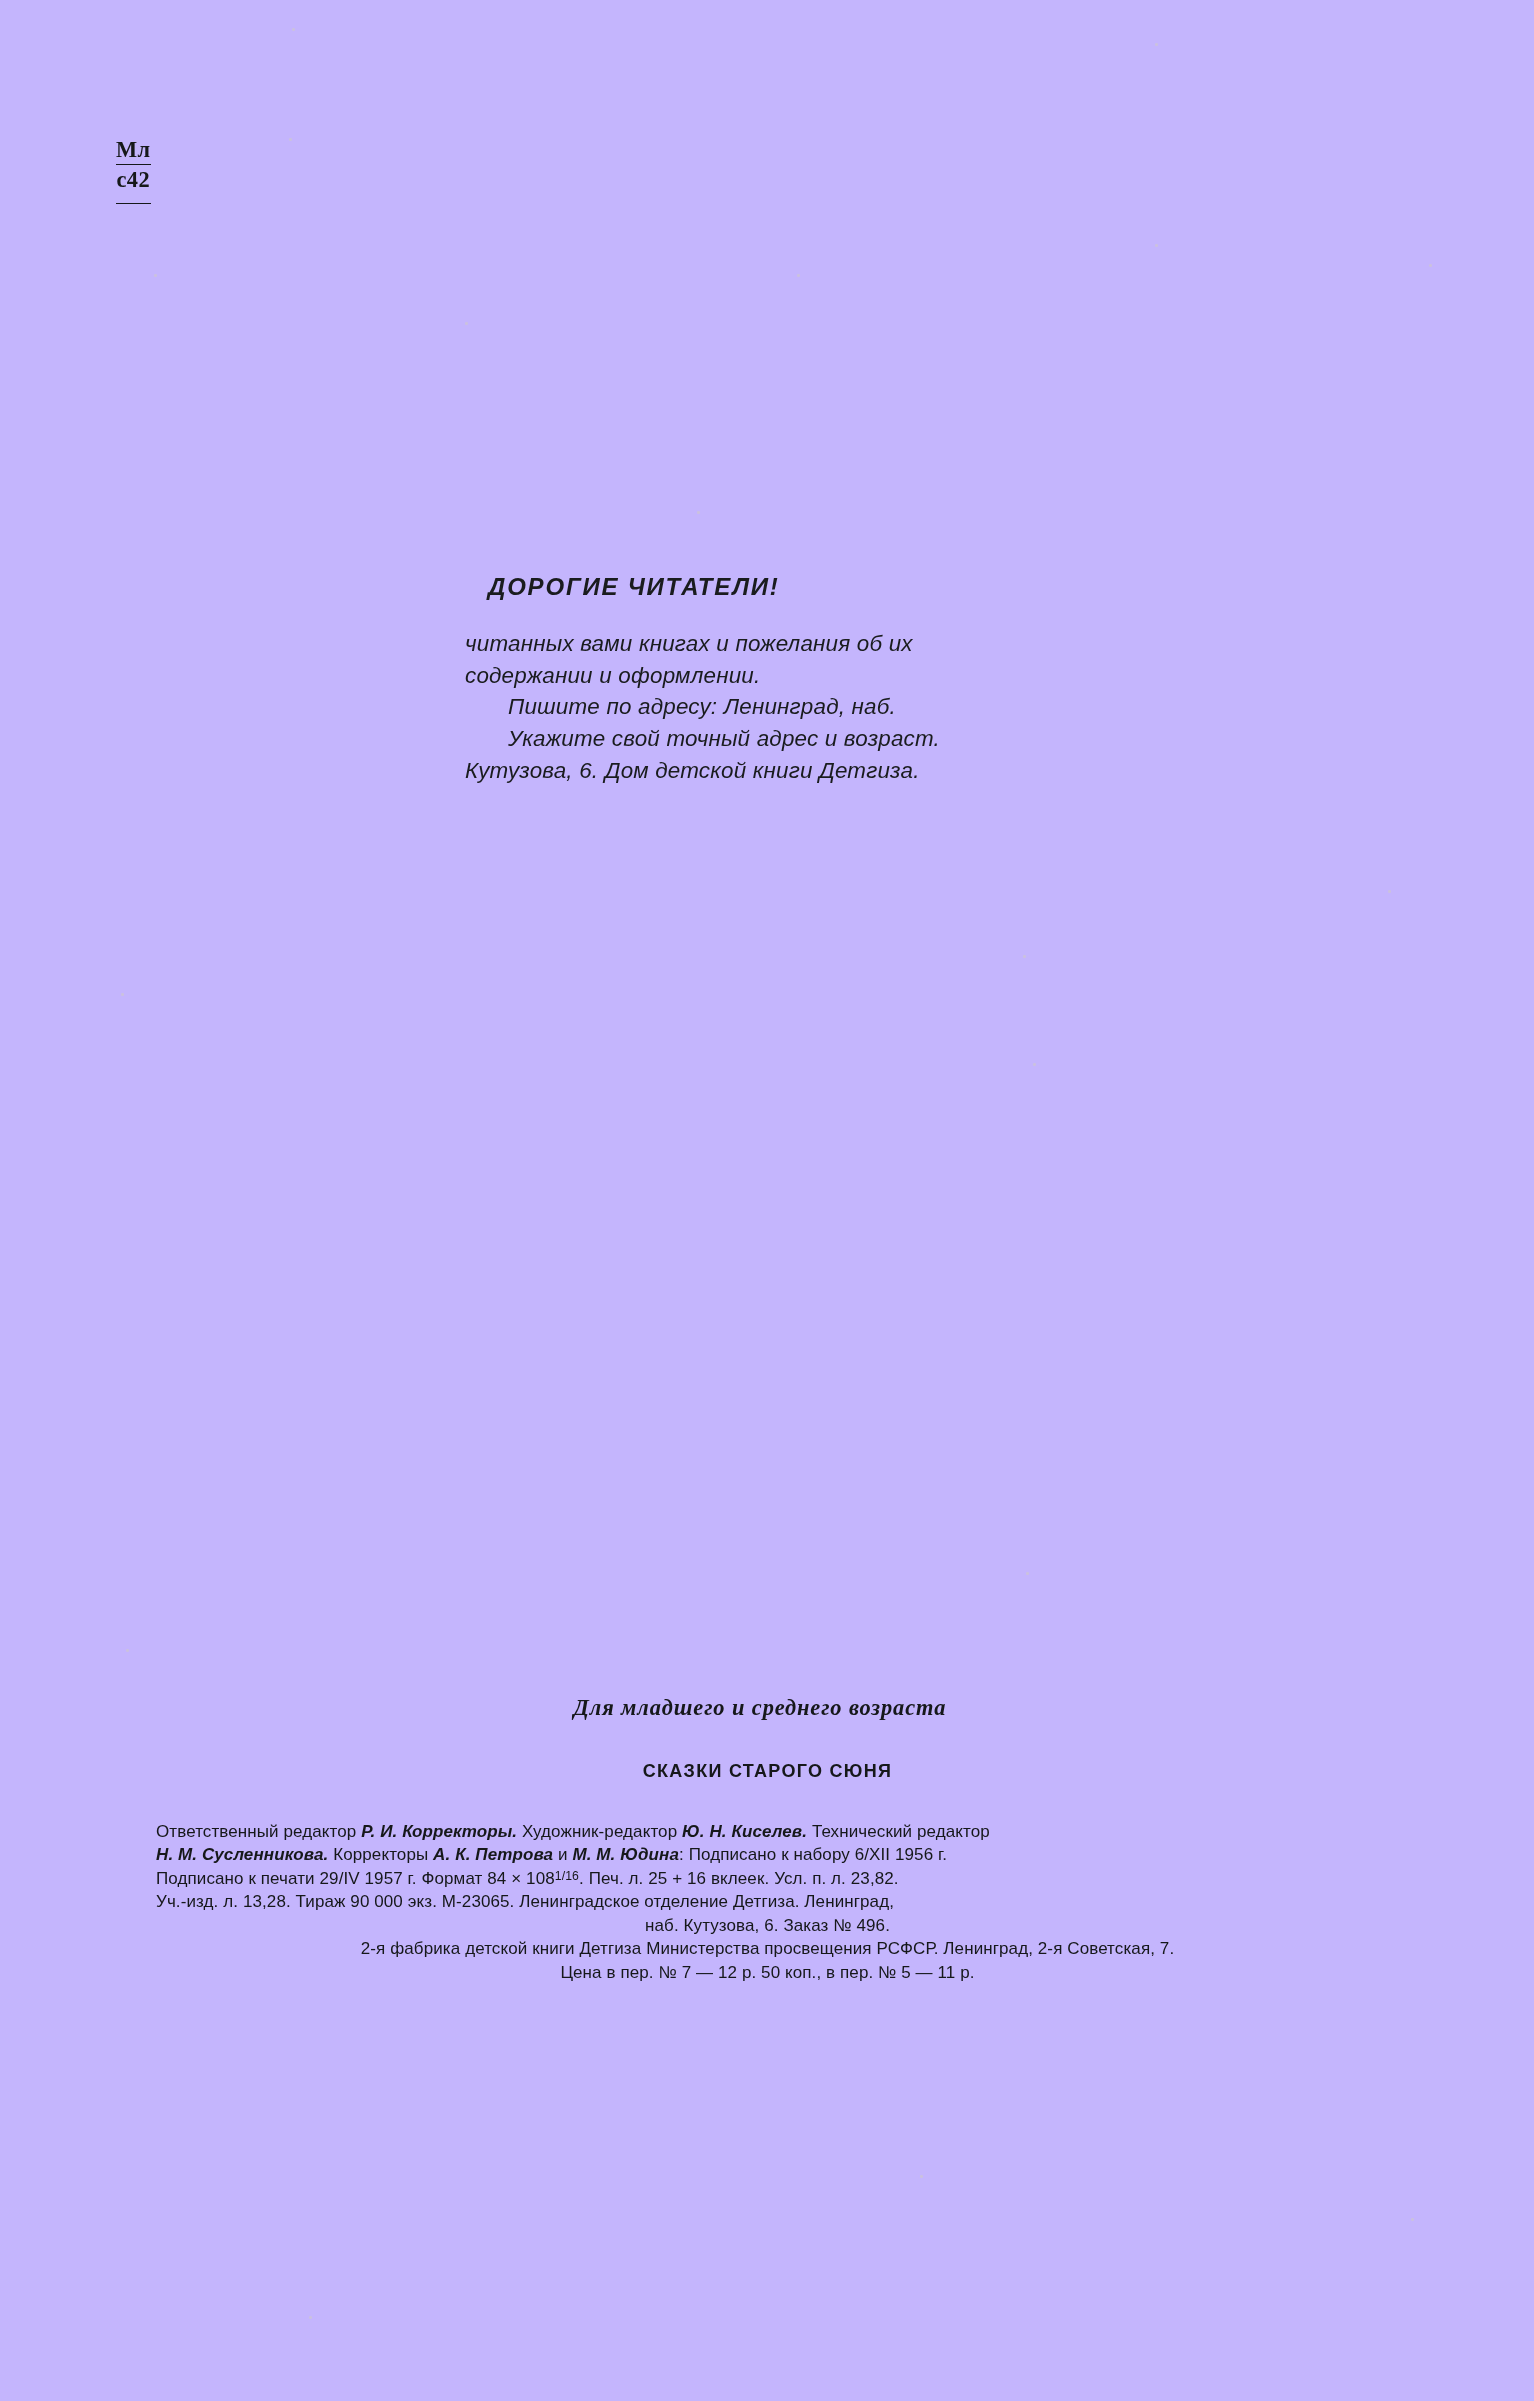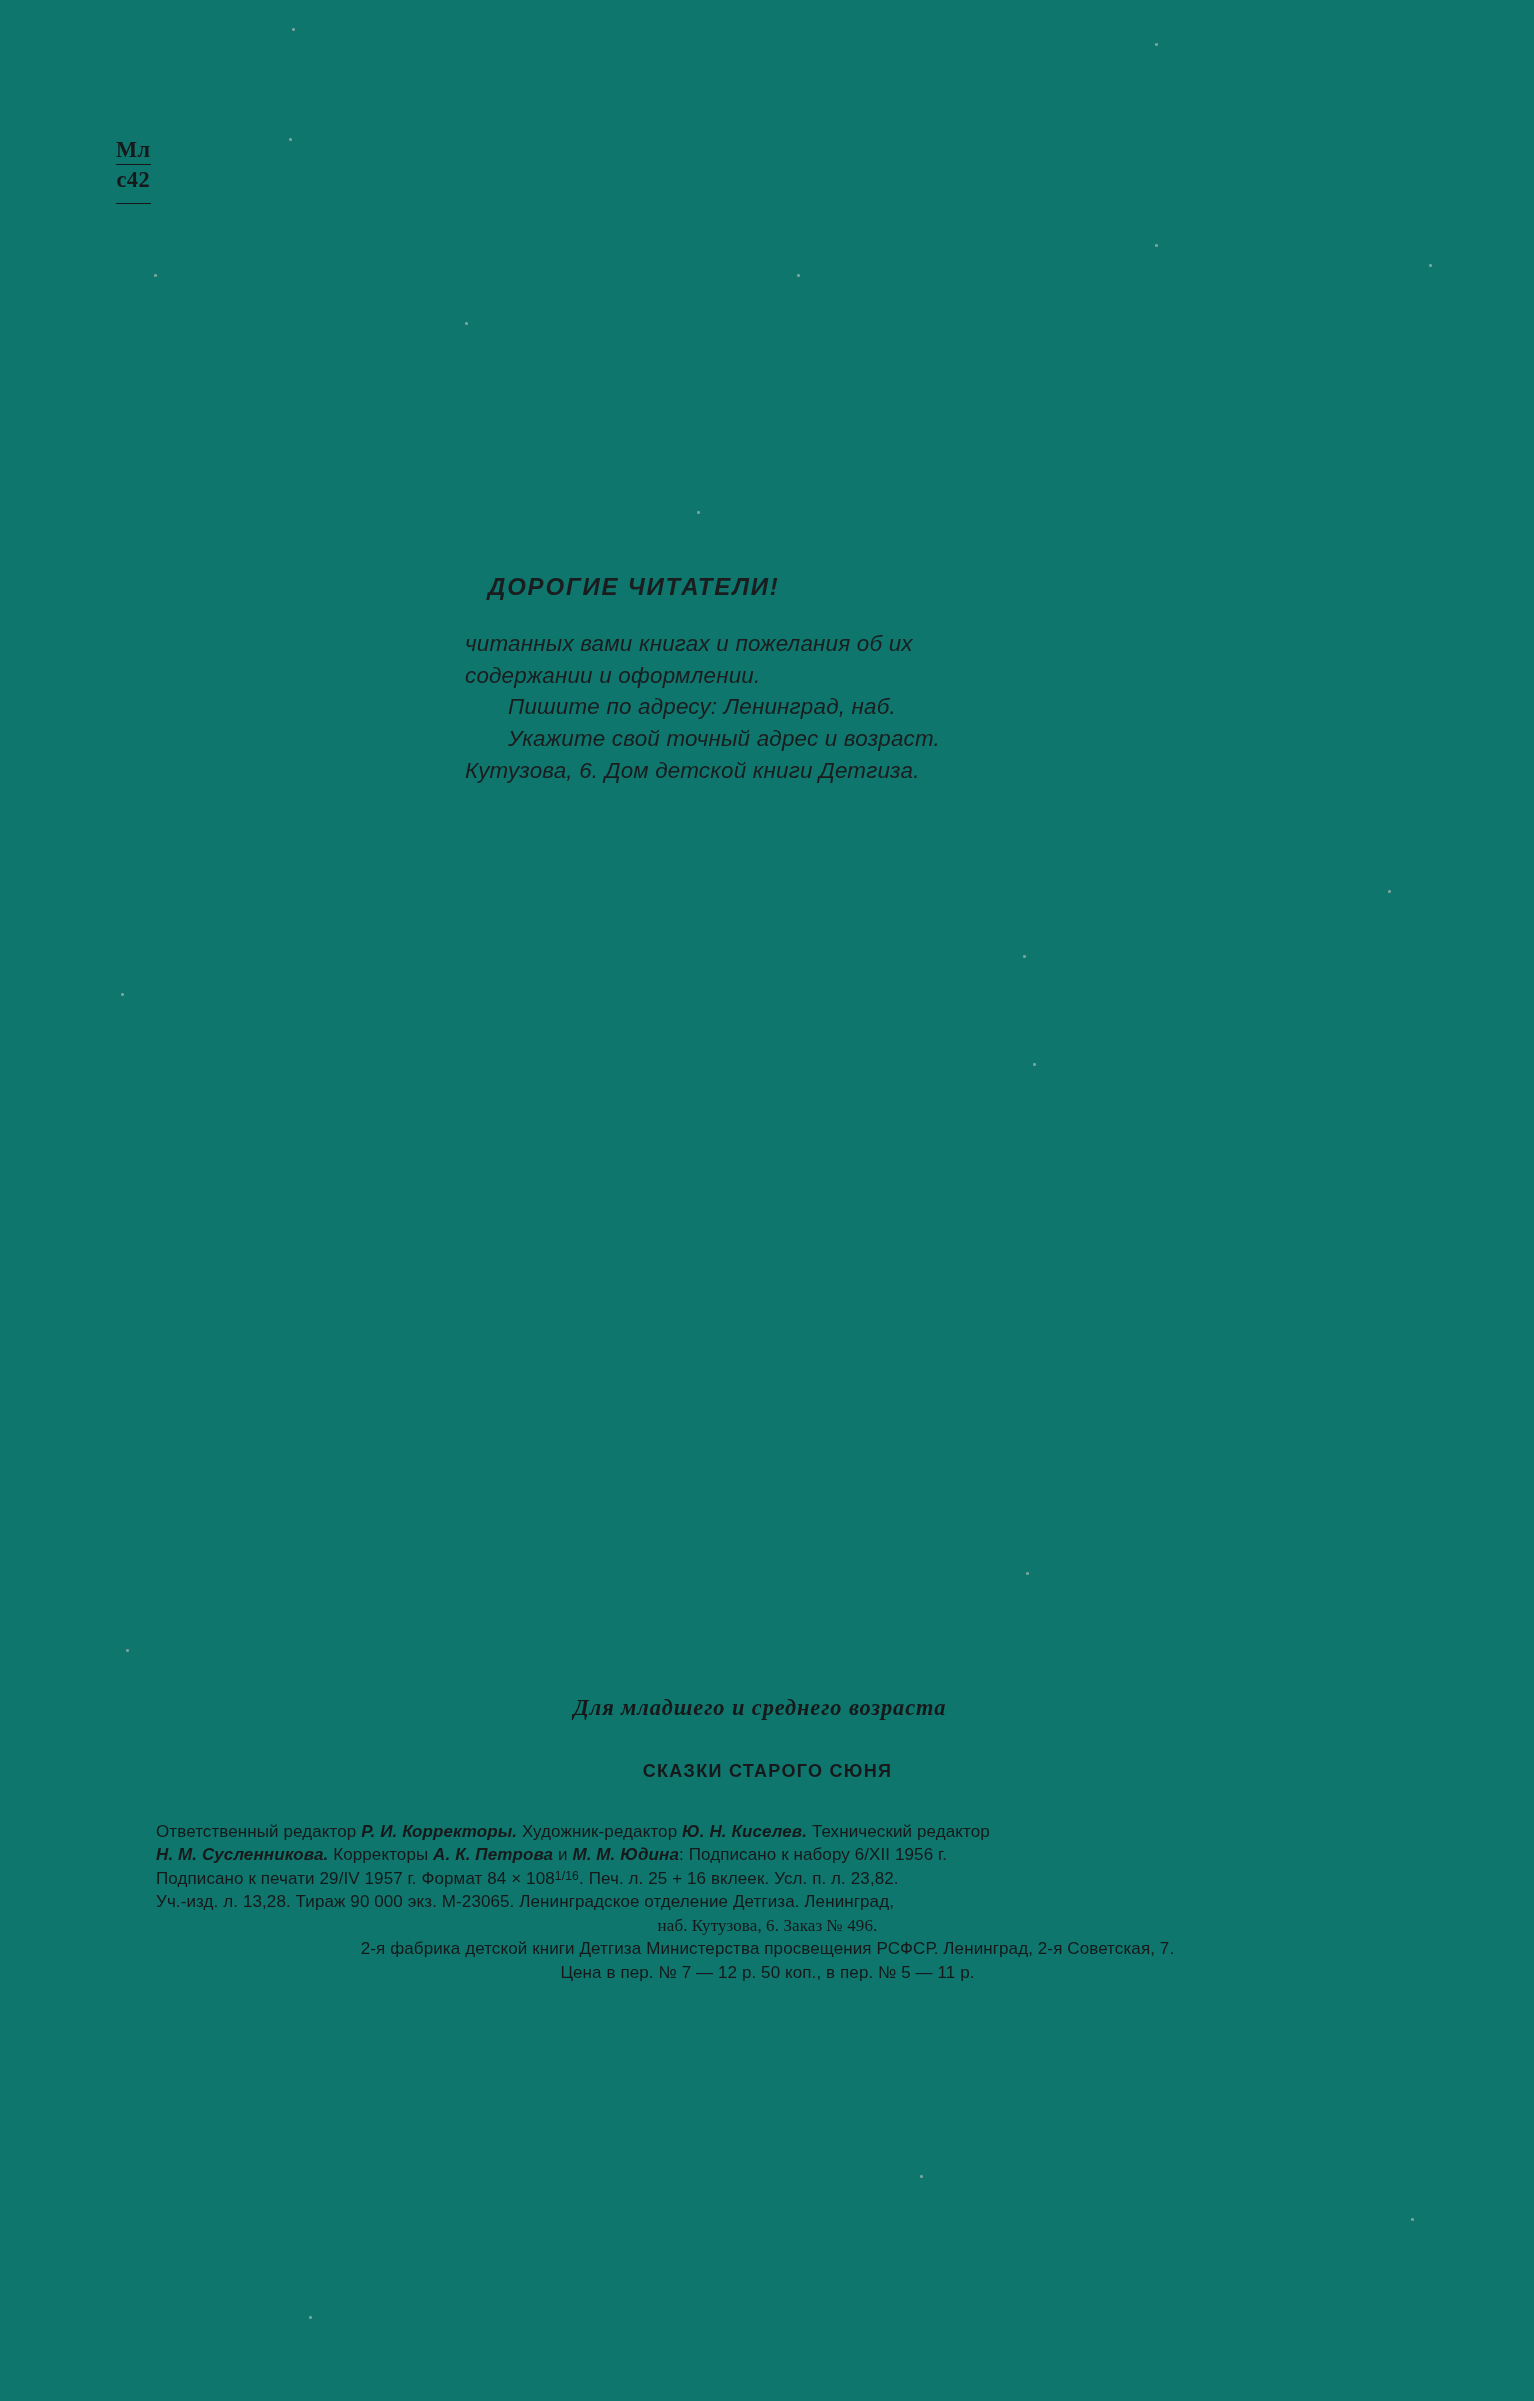--- a/index.html
+++ b/index.html
@@ -12,21 +12,21 @@
     height: 2401px;
     position: relative;
     font-family: "Liberation Serif", serif;
     color: #1b1b1b;
     overflow: hidden;
   }
 
   .page {
     position: absolute;
     inset: 0;
-    background: #0f766e;
+    background: #c4b5fd;
   }
 
   
   .speck {
     position: absolute;
     width: 2.5px;
     height: 2.5px;
     background: #cfcbc4;
     border-radius: 50%;
     opacity: .55;
@@ -133,21 +133,20 @@
     text-align: justify;
     text-align-last: left;
   }
   .imprint p.center {
     text-align: center;
     text-align-last: center;
   }
   .imprint p.centered-block {
     text-align: right;
     text-align-last: center;
-    font-family: Liberation Serif, serif;
   }
   .imprint i { font-style: italic; }
   .imprint b { font-weight: 700; }
 
   .nb { white-space: nowrap; }
   .frac {
     font-size: .72em;
     vertical-align: .35em;
   }
 </style>

